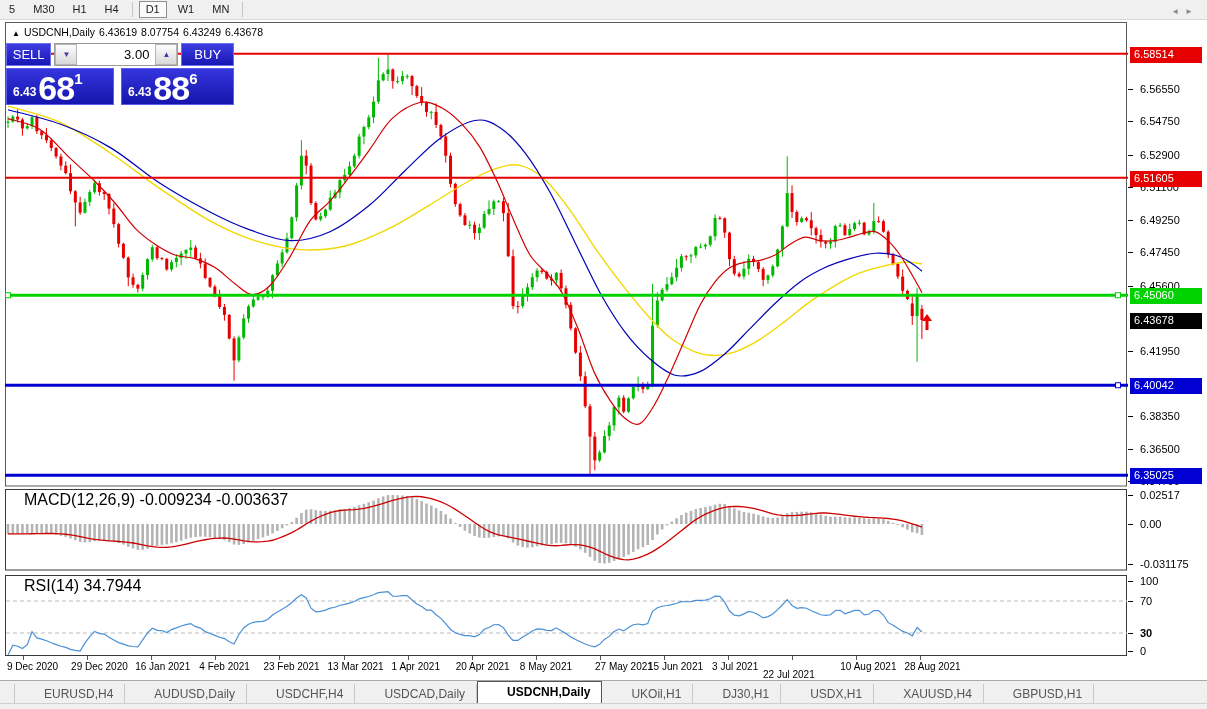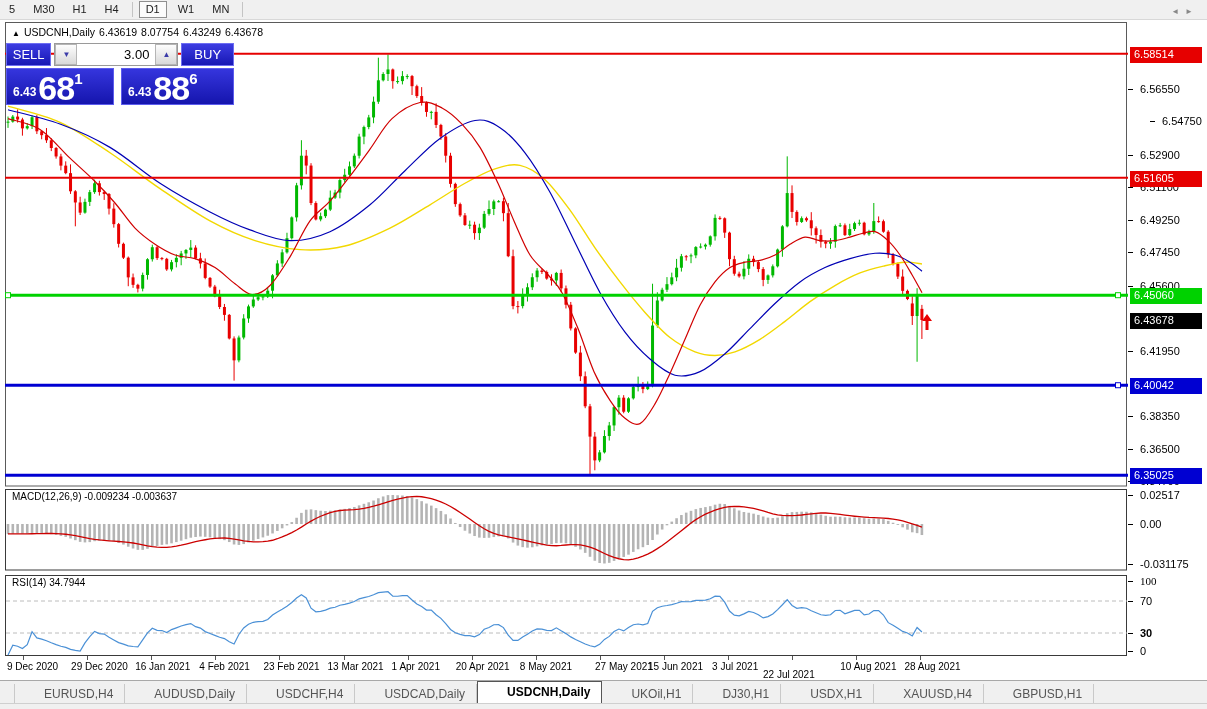--- a/index.html
+++ b/index.html
@@ -29,21 +29,21 @@
   .tp-row2{display:flex;margin-top:2px;}
   .price-big-box{background:linear-gradient(#3535dd,#1515ad);border:1px solid #5c5cee;color:#fff;
                  height:34px;display:flex;align-items:flex-end;padding:0 4px 1px 6px;}
   .pb-sell{width:96px;}
   .pb-buy{width:101px;margin-left:7px;}
   .pb-small{font-size:12px;font-weight:bold;margin:0 2px 4px 0;}
   .pb-big{font-size:34px;font-weight:bold;line-height:30px;letter-spacing:-1px;}
   .pb-sup{font-size:15px;font-weight:bold;align-self:flex-start;margin-top:1px;}
   
   svg.pane{position:absolute;left:5px;z-index:1;}
-  .ind-label{position:absolute;left:12px;font-size:10px;color:#000;z-index:4;}
+  .ind-label{position:absolute;left:24px;font-size:16px;color:#000;z-index:4;}
   
   .axis{position:absolute;left:1128px;top:0;width:79px;height:709px;font-size:11px;color:#000;z-index:3;}
   .tick{position:absolute;left:12px;height:12px;line-height:12px;white-space:nowrap;}
   .tick .dash{position:absolute;left:-12px;top:6px;width:5px;height:1px;background:#000;}
   .pxbox{position:absolute;left:2px;width:72px;height:16px;line-height:14px;color:#fff;
          padding-left:4px;box-sizing:border-box;white-space:nowrap;font-size:11px;}
   
   .dates{position:absolute;left:5px;top:656px;width:1123px;height:22px;z-index:2;}
   .date-lbl{position:absolute;top:5px;font-size:10px;color:#000;white-space:nowrap;}
   .date-tick{position:absolute;top:0;width:1px;height:4px;background:#555;}
@@ -713,40 +713,40 @@
       <line x1="6" y1="633" x2="1127" y2="633" stroke="#bcbcbc" stroke-width="1" stroke-dasharray="4 3"></line>
       <polyline points="8,655 12.809999999999999,645.2447637726102 17.619999999999997,646.2273803913665 22.429999999999996,648.5306228518207 27.239999999999995,644.6342503513785 32.05,631.6940137470375 36.86,637.891489437568 41.67,639.1848717806747 46.480000000000004,640.7576132096963 51.290000000000006,642.7822324285956 56.10000000000001,644.6075485814633 60.91000000000001,646.2264850076577 65.72000000000001,647.3362186539634 70.53000000000002,649.3832330747388 75.34000000000002,650.3209535009127 80.15000000000002,651.0415831557963 84.96000000000002,642.9402968502123 89.77000000000002,636.5884658725903 94.58000000000003,631.4604073712443 99.39000000000003,633.6174274929963 104.20000000000003,634.0772428277344 109.01000000000003,637.2207137098139 113.82000000000004,639.905637481637 118.63000000000004,642.5799351731551 123.44000000000004,644.110388809923 128.25000000000003,645.9106833464402 133.06000000000003,646.5091038641011 137.87000000000003,646.8098287046316 142.68000000000004,639.81834895549 147.49000000000004,632.8909082178586 152.30000000000004,628.2413826013518 157.11000000000004,630.3945810528926 161.92000000000004,630.5415417079734 166.73000000000005,632.6000251712048 171.54000000000005,629.5800875810309 176.35000000000005,627.820456862063 181.16000000000005,626.0153566339657 185.97000000000006,624.567841833438 190.78000000000006,623.5626681569154 195.59000000000006,626.6807100055566 200.40000000000006,628.0884017555998 205.21000000000006,631.6059174331971 210.02000000000007,633.4634235777357 214.83000000000007,635.3760765532338 219.64000000000007,637.2644009659401 224.45000000000007,638.5529700671725 229.26000000000008,641.7479474082029 234.07000000000008,643.9994122387204 238.88000000000008,634.4679147799231 243.69000000000008,627.9511798035618 248.50000000000009,624.2976076191275 253.3100000000001,622.3020959581567 258.12000000000006,621.6260730205181 262.93000000000006,621.3918016198123 267.74000000000007,619.5529757993626 272.55000000000007,615.0135559014163 277.36000000000007,611.9199063458979 282.1700000000001,609.2809146192467 286.9800000000001,606.2400885498663 291.7900000000001,602.4446562715906 296.6000000000001,597.9392970701575 301.4100000000001,594.8008278782019 306.2200000000001,597.9745949463156 311.0300000000001,608.1595374940127 315.8400000000001,611.840451423282 320.6500000000001,611.2864087352287 325.4600000000001,610.1485624285018 330.2700000000001,608.1174082849941 335.0800000000001,607.2674102257826 339.8900000000001,605.2331661505613 344.7000000000001,604.3863456908613 349.5100000000001,603.0661782233103 354.3200000000001,601.4471847701475 359.1300000000001,598.8308924790825 363.9400000000001,597.6393477096276 368.7500000000001,596.4894787551383 373.5600000000001,594.7479937203125 378.3700000000001,592.6905804418791 383.1800000000001,592.134758446192 387.9900000000001,591.7280469325015 392.8000000000001,596.2380216155495 397.6100000000001,596.2322928563151 402.42000000000013,595.5987621376374 407.23000000000013,595.592268440079 412.04000000000013,600.0197224964963 416.85000000000014,604.0225382735292 421.66000000000014,606.5831225067083 426.47000000000014,610.026468064489 431.28000000000014,610.0058828082243 436.09000000000015,614.717110965296 440.90000000000015,618.3824335267661 445.71000000000015,623.5889354278552 450.52000000000015,629.447286951712 455.33000000000015,632.740843786766 460.14000000000016,634.3611773572102 464.95000000000016,635.6704614145312 469.76000000000016,635.5694000940503 474.57000000000016,636.7539766382904 479.38000000000017,634.5331443503312 484.19000000000017,629.2347635911243 489.00000000000017,627.4732421023997 493.8100000000002,624.7428607993273 498.6200000000002,624.6856860920491 503.4300000000002,627.5679218700805 508.2400000000002,635.1359249533655 513.0500000000002,640.447662094985 517.8600000000001,640.4487276750428 522.6700000000001,636.9350479473806 527.48,634.1665867618183 532.29,630.9699108643316 537.0999999999999,628.881705932202 541.9099999999999,629.1287635194095 546.7199999999998,630.3005481232399 551.5299999999997,630.6373445027103 556.3399999999997,627.8550160529437 561.1499999999996,630.8506418188765 565.9599999999996,633.6043860724865 570.7699999999995,636.895644073282 575.5799999999995,639.5855502962488 580.3899999999994,641.7445365039932 585.1999999999994,643.9499912181985 590.0099999999993,645.7246823770236 594.8199999999993,646.8848360183459 599.6299999999992,644.3683183184269 604.4399999999991,639.4261200500381 609.2499999999991,636.3916973911381 614.059999999999,631.4774546282353 618.869999999999,629.0450689289644 623.6799999999989,630.8905573694728 628.4899999999989,627.4753324654134 633.2999999999988,624.7214846280143 638.1099999999988,623.9892962778648 642.9199999999987,624.8811758156057 647.7299999999987,623.4979543271047 652.5399999999986,611.3779962961884 657.3499999999985,607.6803299614726 662.1599999999985,606.2287066737204 666.9699999999984,605.4767035316626 671.7799999999984,604.5402403167433 676.5899999999983,603.2342451240261 681.3999999999983,601.7233410726764 686.2099999999982,601.7571860571416 691.0199999999982,601.6160091032904 695.8299999999981,600.409333793988 700.639999999998,600.3299298179452 705.449999999998,600.0443186752284 710.259999999998,598.7214782054817 715.0699999999979,596.1203126964585 719.8799999999978,596.2872956747428 724.6899999999978,602.19587520142 729.4999999999977,611.0842093452695 734.3099999999977,615.1052465658921 739.1199999999976,615.8080669538383 743.9299999999976,613.8824627365041 748.7399999999975,611.4688292231164 753.5499999999975,612.5094917261754 758.3599999999974,614.7152476375084 763.1699999999973,617.9340957651134 767.9799999999973,616.5710170065634 772.7899999999972,613.9356295763413 777.5999999999972,609.60917478123 782.4099999999971,604.7566937052409 787.2199999999971,599.5726284474933 792.029999999997,605.4569987277096 796.839999999997,608.3096184752586 801.6499999999969,607.6234868718659 806.4599999999969,608.2614810755533 811.2699999999968,610.7148715916562 816.0799999999967,612.7564991842302 820.8899999999967,614.7341715011881 825.6999999999966,615.3124509630817 830.5099999999966,614.7420791829642 835.3199999999965,610.4955772778067 840.1299999999965,610.2883589366431 844.9399999999964,613.8126759296024 849.7499999999964,612.0637171733003 854.5599999999963,610.3931150635267 859.3699999999963,610.2711107288053 864.1799999999962,614.8385032625147 868.9899999999961,614.0492127641712 873.7999999999961,610.5580824181462 878.609999999996,610.6008121655461 883.419999999996,615.0296501199233 888.2299999999959,622.6689842708377 893.0399999999959,625.2232601210032 897.8499999999958,628.3626578256836 902.6599999999958,631.4137005917785 907.4699999999957,632.9882386631308 912.2799999999957,635.8923286130987 917.0899999999956,627.5423333795948 921.8999999999955,632.0557109380318 " fill="none" stroke="#4a90d6" stroke-width="1.2"></polyline>
     </svg>
   <div class="ind-label" style="top:577px">
     <span>RSI(14)</span>
     <span>34.7944</span>
   </div>
 
   <div class="axis">
       <div class="tick" style="top: 83.0763px;"><span class="dash"></span>6.56550</div>
-      <div class="tick" style="top: 115.368px; margin-left: 22px;"><span class="dash"></span>6.54750</div>
+      <div class="tick" style="top: 115.368px;"><span class="dash"></span>6.54750</div>
       <div class="tick" style="top: 148.557px;"><span class="dash"></span>6.52900</div>
       <div class="tick" style="top: 180.849px;"><span class="dash"></span>6.51100</div>
       <div class="tick" style="top: 214.038px;"><span class="dash"></span>6.49250</div>
       <div class="tick" style="top: 246.33px;"><span class="dash"></span>6.47450</div>
       <div class="tick" style="top: 279.519px;"><span class="dash"></span>6.45600</div>
       <div class="tick" style="top: 345px;"><span class="dash"></span>6.41950</div>
       <div class="tick" style="top: 409.584px;"><span class="dash"></span>6.38350</div>
       <div class="tick" style="top: 442.773px;"><span class="dash"></span>6.36500</div>
       <div class="tick" style="top: 475.065px;"><span class="dash"></span>6.34700</div>
       <div class="pxbox" style="top: 46.8422px; background: rgb(230, 0, 0);">6.58514</div>
       <div class="pxbox" style="top: 170.79px; background: rgb(230, 0, 0);">6.51605</div>
       <div class="pxbox" style="top: 288.207px; background: rgb(0, 210, 0);">6.45060</div>
       <div class="pxbox" style="top: 378.23px; background: rgb(0, 0, 210);">6.40042</div>
       <div class="pxbox" style="top: 468.235px; background: rgb(0, 0, 210);">6.35025</div>
       <div class="pxbox" style="top: 313px; background: rgb(0, 0, 0); color: rgb(255, 255, 255);">6.43678</div>
       <div class="tick" style="top: 489px;"><span class="dash"></span>0.02517</div>
       <div class="tick" style="top: 518px;"><span class="dash"></span>0.00</div>
       <div class="tick" style="top: 558px;"><span class="dash"></span>-0.031175</div>
-      <div class="tick" style="top: 575px; font-family: Liberation Serif, serif;"><span class="dash"></span>100</div>
+      <div class="tick" style="top: 575px;"><span class="dash"></span>100</div>
       <div class="tick" style="top: 595px;"><span class="dash"></span>70</div>
       <div class="tick" style="top: 627px; font-weight: bold;"><span class="dash"></span>30</div>
       <div class="tick" style="top: 645px;"><span class="dash"></span>0</div>
     </div>
   <div class="dates">
       <div class="date-tick" style="left: 18px;"></div>
       <div class="date-lbl" style="left: 2px;">9 Dec 2020</div>
       <div class="date-tick" style="left: 82.1px;"></div>
       <div class="date-lbl" style="left: 66.1px; text-align: center;">29 Dec 2020</div>
       <div class="date-tick" style="left: 146.2px;"></div>

